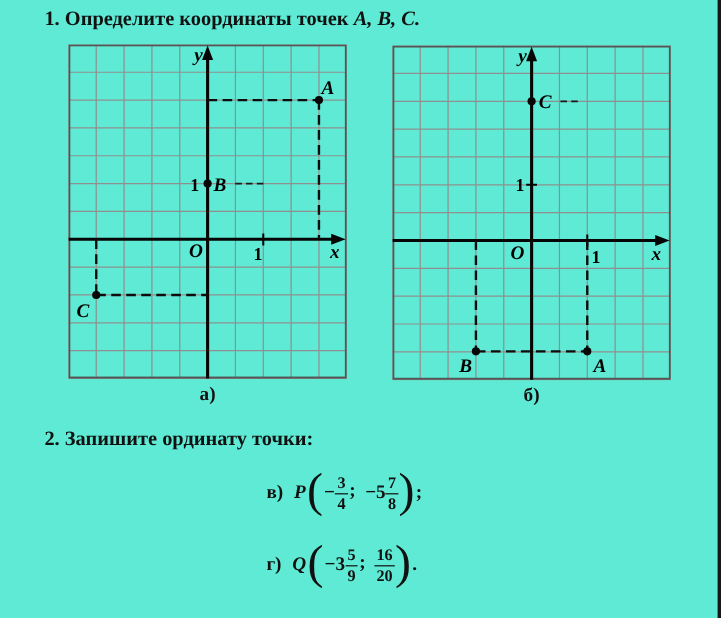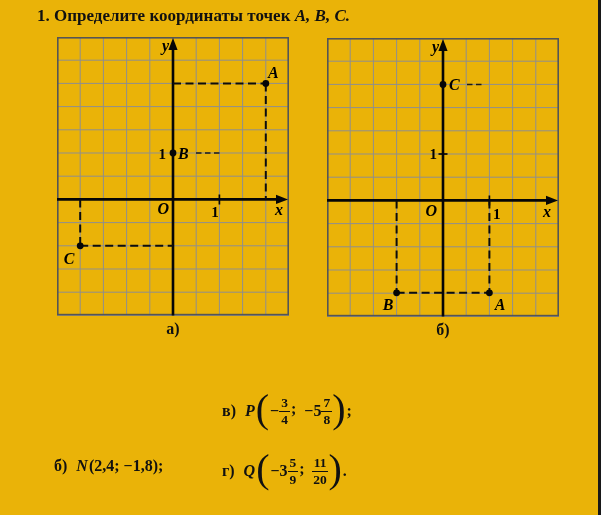--- a/index.html
+++ b/index.html
@@ -1,16 +1,16 @@
 <!DOCTYPE html>
 <html><head>
 <meta charset="utf-8">
 <style>
   html,body{margin:0;padding:0;background:#e8e8e8;}
-  .page{position:relative;width:601px;height:515px;background:#eab308;overflow:hidden;
+  .page{position:relative;width:601px;height:515px;background:#5eead4;overflow:hidden;
         font-family:"Liberation Serif",serif;color:#111;}
   .task-header{position:absolute;font-size:17px;font-weight:700;white-space:nowrap;}
   .task-header .seq{font-style:italic;}
   #task1-header{left:37px;top:6px;}
   #task2-header{left:37px;top:356px;}
   .figure{position:absolute;}
   #figure-a{left:57px;top:37px;}
   #figure-b{left:327px;top:38px;}
   .caption{position:absolute;width:232px;text-align:center;font-size:16px;font-weight:700;}
   #caption-a{left:57px;top:320px;}
@@ -154,20 +154,24 @@
         <text x="110" y="121" text-anchor="end" class="lbl-num">1</text>
         <text x="122" y="52" text-anchor="start" class="lbl-pt">C</text>
         <text x="61" y="272" text-anchor="middle" class="lbl-pt">B</text>
         <text x="173" y="272" text-anchor="middle" class="lbl-pt">A</text>
       </svg>
   </div>
 
   <div class="caption" id="caption-a">а)</div>
   <div class="caption" id="caption-b">б)</div>
 
+  <div class="task-header" id="task2-header">
+    <span>2.</span>
+    <span>Запишите ординату точки:</span>
+  </div>
 
 
   <div class="item expr" id="item-v">
     <span class="ilabel">в)</span>
     <span class="ptname">P</span>
     <span class="bigp">(</span>
     <span class="mn">−</span>
     <span class="frac">
         <span class="num">3</span>
         <span class="den">4</span>
@@ -175,36 +179,33 @@
     <span class="sep">;</span>
     <span class="mn">−5</span>
     <span class="frac">
         <span class="num">7</span>
         <span class="den">8</span>
       </span>
     <span class="bigp">)</span>
     <span class="tail">;</span>
   </div>
 
-  <div class="item" id="item-b">
-    <span class="ilabel">б)</span><span class="ptname">N</span><span>(2,4; −1,8);</span>
-  </div>
 
   <div class="item expr" id="item-g">
     <span class="ilabel">г)</span>
     <span class="ptname">Q</span>
     <span class="bigp">(</span>
     <span class="mn">−3</span>
     <span class="frac">
         <span class="num">5</span>
         <span class="den">9</span>
       </span>
     <span class="sep">;</span>
     <span class="frac">
-        <span class="num">11</span>
+        <span class="num">16</span>
         <span class="den">20</span>
       </span>
     <span class="bigp">)</span>
     <span class="tail">.</span>
   </div>
 
   <div class="scan-edge"></div>
 </div>
 
 </body></html>

